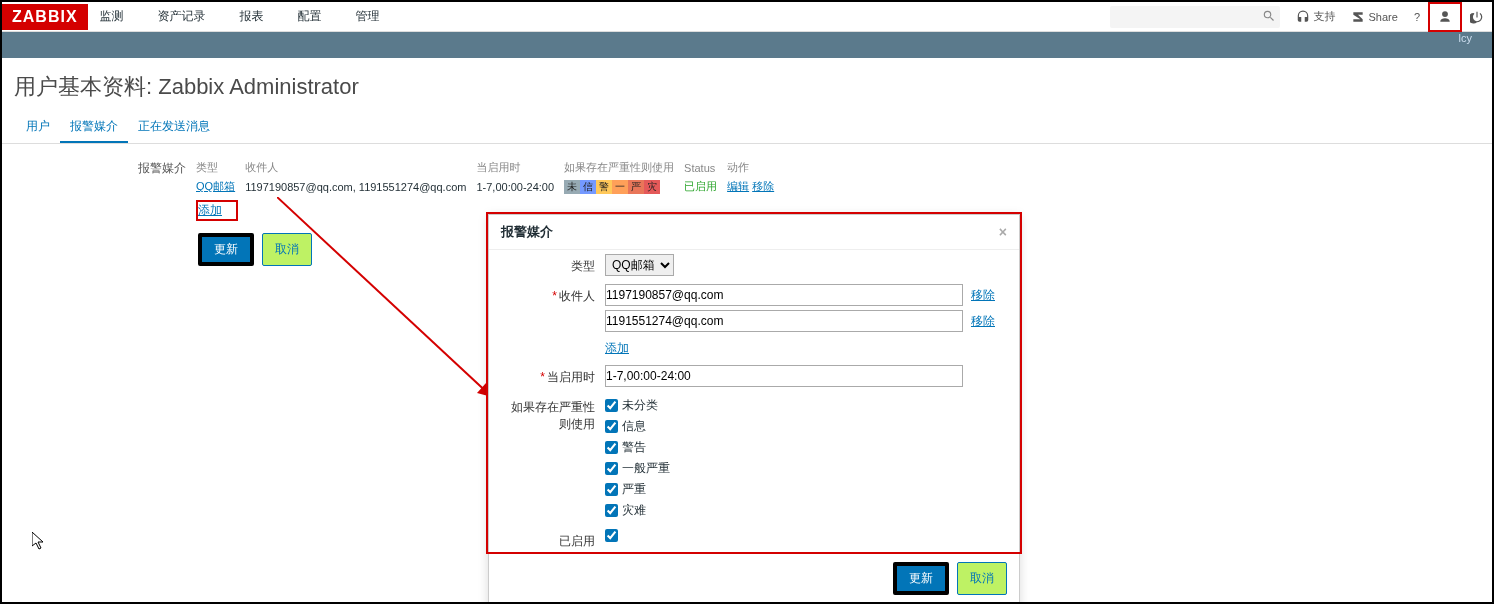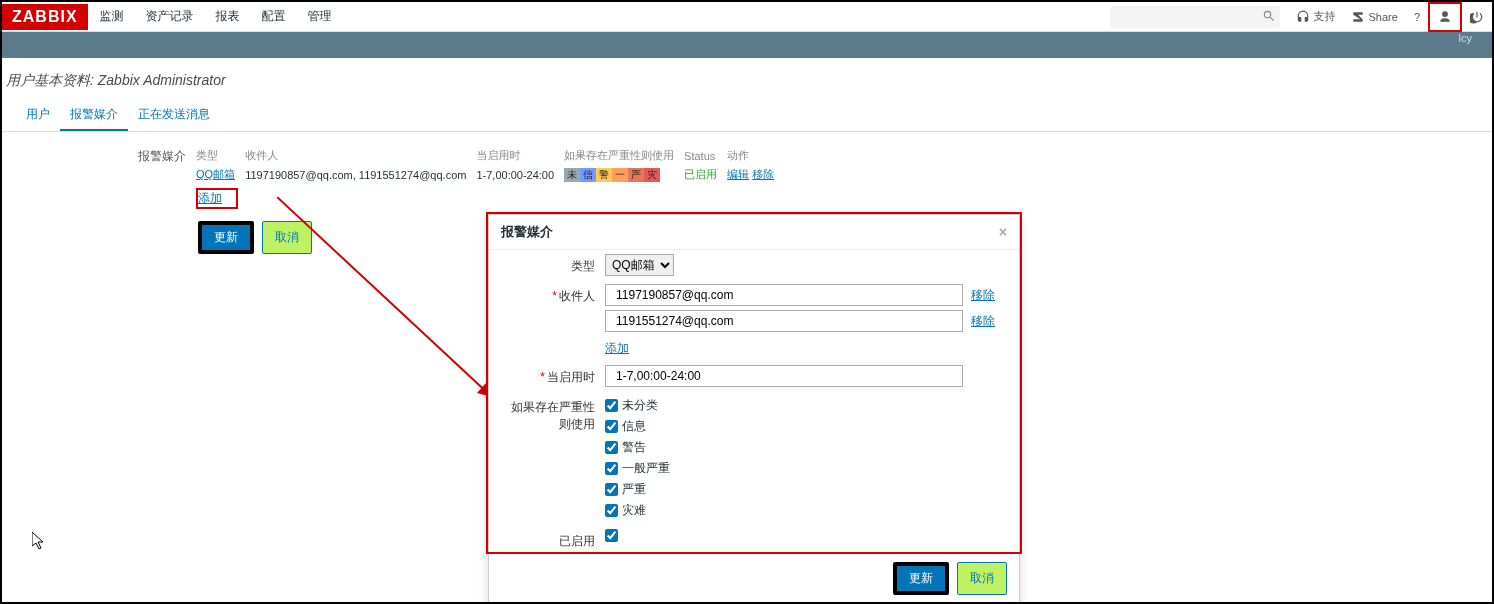--- a/index.html
+++ b/index.html
@@ -2,36 +2,36 @@
 <html><head>
 <meta charset="utf-8">
 <style>
 * { box-sizing: border-box; margin: 0; padding: 0; font-family: Arial, "Microsoft YaHei", sans-serif; }
 html, body { width: 1494px; height: 604px; background: #fff; color: #1f2c33; font-size: 12px; }
 .frame { border: 2px solid #000; width: 1494px; height: 604px; position: relative; overflow: hidden; }
 
 
 .topnav { height: 30px; background: #fff; display: flex; align-items: center; border-bottom: 1px solid #ddd; }
 .logo { background: #d40000; color: #fff; font-weight: bold; font-size: 16px; letter-spacing: 1px; padding: 4px 10px; margin-right: 2px; }
-.navlinks { display: flex; gap: 2px; }
+.navlinks { display: flex; gap: 14px; }
 .navlinks span { color: #1f2c33; padding: 6px 10px; cursor: pointer; }
 .spacer { flex: 1; }
 .search { width: 170px; height: 22px; background: #f4f4f4; border: none; border-radius: 2px; padding: 0 22px 0 6px; font-size: 11px; }
 .search-wrap { position: relative; margin-right: 8px; }
 .search-icon { position: absolute; right: 4px; top: 3px; width: 14px; height: 14px; fill: #888; }
 .rightctl { display: flex; align-items: center; gap: 0; }
 .rcell { padding: 0 8px; font-size: 11px; color: #555; display: flex; align-items: center; height: 30px; }
 .rcell svg { width: 14px; height: 14px; fill: #555; }
 .sq-highlight { border: 2px solid #d40000; }
 
 
 .secondbar { height: 26px; background: #5b7a8c; display: flex; align-items: flex-start; justify-content: flex-end; color: #cde; font-size: 11px; padding-right: 20px; }
 
 
-.pagetitle { padding: 14px 4px 10px; font-size: 14px; color: #4a4a4a; font-weight: 400; font-style: italic; }
+.pagetitle { padding: 14px 12px 10px; font-size: 22px; color: #4a4a4a; font-weight: 400; }
 
 
 .tabs { display: flex; gap: 0; padding: 0 14px; border-bottom: 1px solid #ddd; font-size: 12px; }
 .tabs span { padding: 6px 10px; color: #0275b8; cursor: pointer; }
 .tabs .active { border-bottom: 2px solid #0275b8; }
 
 
 .formarea { display: flex; padding: 14px 0 0 14px; }
 .flabel { width: 180px; text-align: right; color: #555; padding: 2px 10px 0 0; }
 .ftable { border-collapse: collapse; font-size: 11px; }
@@ -62,21 +62,21 @@
 
 .modal { position: absolute; left: 486px; top: 212px; width: 532px; background: #fff; border: 1px solid #ccc; box-shadow: 0 2px 10px rgba(0,0,0,0.15); }
 .modal .mhdr { padding: 8px 12px; font-size: 13px; font-weight: bold; border-bottom: 1px solid #eee; display:flex; justify-content:space-between; align-items:center;}
 .modal .mhdr .mclose { color:#aaa; cursor:pointer; font-size:14px;}
 .modalframe { position: absolute; left: 484px; top: 210px; width: 536px; height: 342px; border: 2px solid #d40000; pointer-events: none; z-index: 5; }
 .mrow { display: flex; padding: 4px 12px; align-items: flex-start; font-size: 12px; }
 .mlabel { width: 104px; text-align: right; padding-right: 10px; color: #333; padding-top: 4px; }
 .mlabel .req { color: #d40000; margin-right: 2px; }
 .mctrl { flex: 1; }
 .mctrl select { font-size: 12px; padding: 2px; border: 1px solid #aaa; }
-.mctrl input[type=text] { width: 358px; font-size: 12px; padding: 3px 10px; border: 1px solid #aaa; }
+.mctrl input[type=text] { width: 358px; font-size: 12px; padding: 3px 0; border: 1px solid #aaa; }
 .recip-row { display: flex; align-items: center; gap: 8px; margin-bottom: 4px; }
 .recip-row .remove { color: #0275b8; text-decoration: underline; cursor: pointer; font-size: 12px; }
 .cblist label { display: flex; align-items: center; gap: 4px; padding: 2px 0; font-size: 12px; }
 .cblist input { accent-color: #0275b8; }
 .onecb { accent-color: #0275b8; }
 .mfooter { display: flex; justify-content: flex-end; gap: 8px; padding: 8px 12px 12px; }
 
 
 .cursor { position: absolute; left: 30px; top: 530px; width: 14px; height: 18px; }
 </style>

